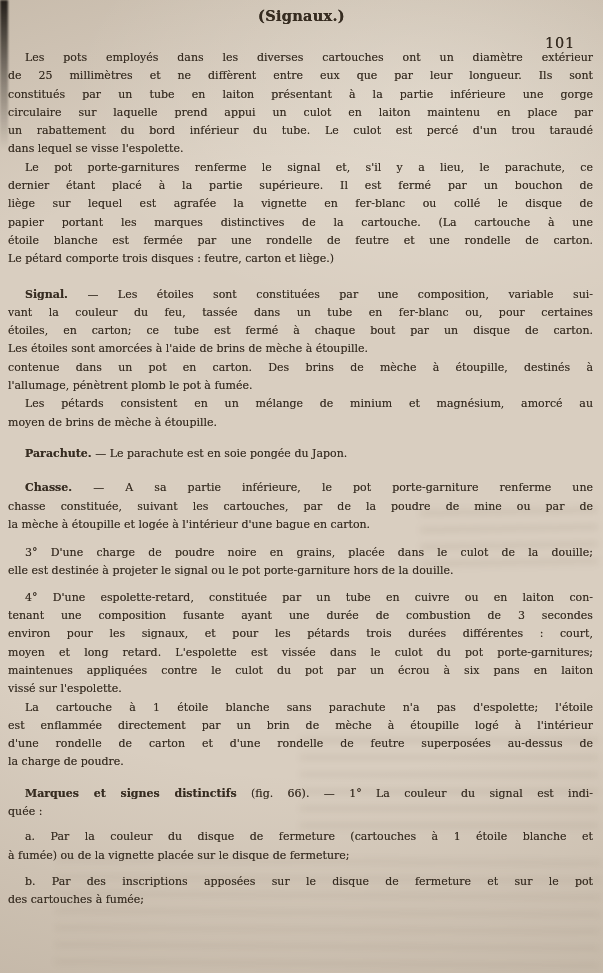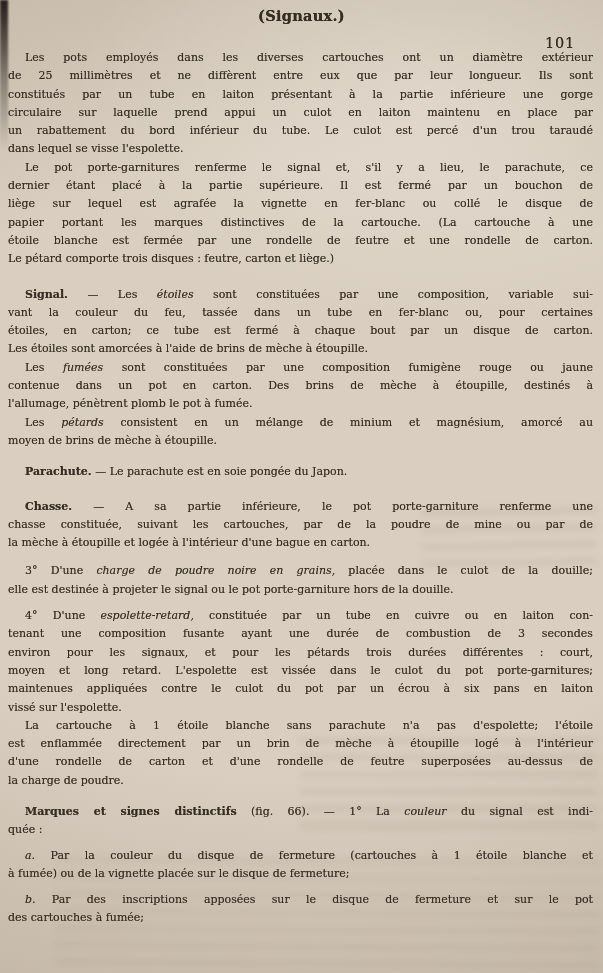--- a/index.html
+++ b/index.html
@@ -46,21 +46,21 @@
     margin: 25px 10px 0 8px;
     font-size: 11px;
     line-height: 18.3px;
     text-shadow: 0 0 .5px rgba(54,44,33,.55);
   }
   .para { margin: 0; }
   .line { text-align: justify; text-align-last: justify; }
   .line.last { text-align-last: left; }
   .line.first { text-indent: 17px; }
   .b { font-weight: bold; }
-  .i { font-style: italic; }
+  .i { }
 </style>
 </head>
 <body>
 
 <div id="page" style="--paper: #d9cec0; --ink: #362c21;">
   <div class="edge-shadow"></div>
   <div class="stain s1"></div>
   <div class="stain s2"></div>
   <div class="stain s3"></div>
 
@@ -86,21 +86,20 @@
         <div class="line"><span>étoile blanche est fermée par une rondelle de feutre et une rondelle de carton.</span></div>
         <div class="line last"><span>Le pétard comporte trois disques : feutre, carton et liège.)</span></div>
       </div>
       <div class="para" style="margin-top: 17px;">
         <div class="line first"><span class="b">Signal.</span><span> — Les </span><span class="i">étoiles</span><span> sont constituées par une composition, variable sui-</span></div>
         <div class="line"><span>vant la couleur du feu, tassée dans un tube en fer-blanc ou, pour certaines</span></div>
         <div class="line"><span>étoiles, en carton; ce tube est fermé à chaque bout par un disque de carton.</span></div>
         <div class="line last"><span>Les étoiles sont amorcées à l'aide de brins de mèche à étoupille.</span></div>
       </div>
       <div class="para">
-        <div class="line first"><span>Les </span><span class="i">fumées</span><span> sont constituées par une composition fumigène rouge ou jaune</span></div>
         <div class="line"><span>contenue dans un pot en carton. Des brins de mèche à étoupille, destinés à</span></div>
         <div class="line last"><span>l'allumage, pénètrent plomb le pot à fumée.</span></div>
       </div>
       <div class="para">
         <div class="line first"><span>Les </span><span class="i">pétards</span><span> consistent en un mélange de minium et magnésium, amorcé au</span></div>
         <div class="line last"><span>moyen de brins de mèche à étoupille.</span></div>
       </div>
       <div class="para" style="margin-top: 13px;">
         <div class="line first last"><span class="b">Parachute.</span><span> — Le parachute est en soie pongée du Japon.</span></div>
       </div>

